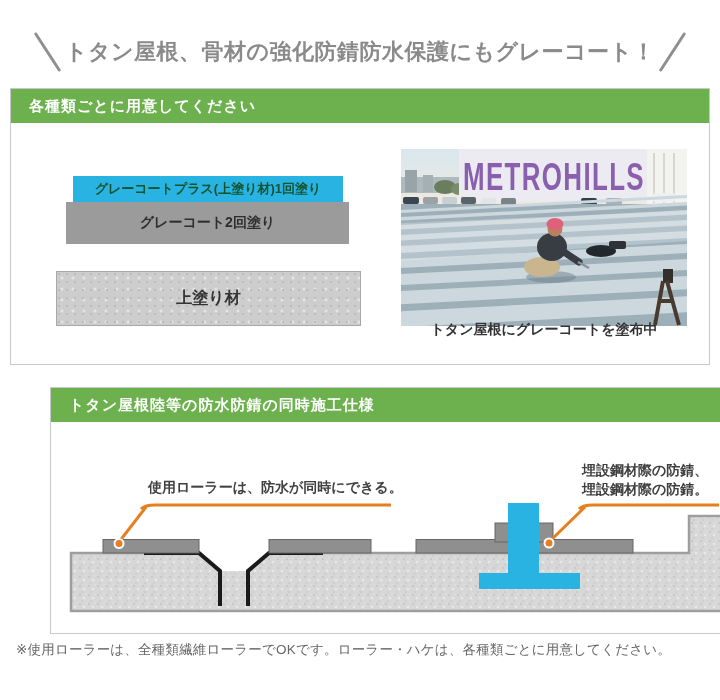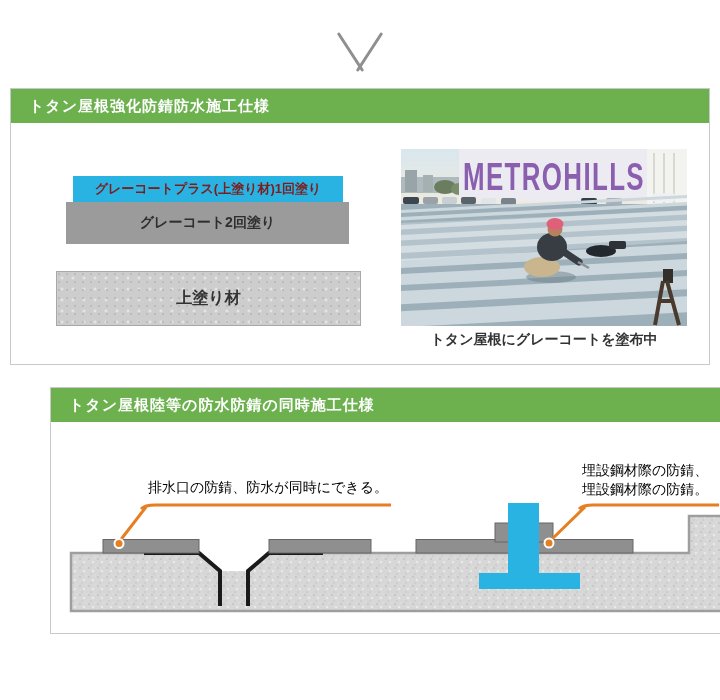--- a/index.html
+++ b/index.html
@@ -16,55 +16,56 @@
 
   
   .panel{position:absolute;left:10px;width:698px;background:#fff;border:1px solid #c9c9c9;}
   .panel1{top:88px;height:275px;}
   .panel2{top:387px;height:245px;margin-left:40px;}
   .panel-header{height:34px;line-height:34px;background:#6cb14e;color:#fff;
                 font-size:15px;font-weight:bold;padding-left:18px;letter-spacing:1px;}
 
   
   .layer{position:absolute;display:flex;align-items:center;justify-content:center;
-         text-align:center;font-weight:bold;color:#7f1d1d;}
+         text-align:center;font-weight:bold;color:#14532d;}
   .layer1{left:62px;top:87px;width:270px;height:26px;background:#29b3e3;font-size:13px;}
   .layer2{left:55px;top:113px;width:283px;height:42px;background:#9b9b9b;font-size:14px;color:#2e2e2e;text-align:center;}
   .layer3{left:50px;top:157px;width:292px;height:23px;background:#29b3e3;font-size:11.5px;}
   .layer4{left:45px;top:182px;width:303px;height:53px;font-size:16px;color:#333;
           background-color:#cdcdcd;border:1px solid #a8a8a8;
           background-image:radial-gradient(circle at 2px 2px,#bbbbbb 1px,transparent 1.6px),
                            radial-gradient(circle at 5px 6px,#e4e4e4 1.2px,transparent 1.8px);
           background-size:8px 8px,11px 11px;}
 
   .photo{position:absolute;left:390px;top:60px;width:286px;height:177px;}
-  .photo-caption{position:absolute;left:390px;top:242px;width:286px;text-align:center;
+  .photo-caption{position:absolute;left:390px;top:232px;width:286px;text-align:center;
                  font-size:14px;font-weight:bold;color:#333;}
 
   
   .xsec{position:absolute;left:0;top:34px;width:698px;height:211px;}
-  .callout{position:absolute;font-size:14px;color:#000000;font-weight:normal;white-space:nowrap;}
+  .callout{position:absolute;font-size:14px;color:#404040;font-weight:bold;white-space:nowrap;}
   .callout.left{left:97px;top:91px;}
   .callout.right{left:531px;top:73px;line-height:19px;}
 
   .footer-note{position:absolute;left:16px;top:641px;font-size:13.5px;color:#666;
                letter-spacing:.2px;}
 </style>
 </head>
 <body>
 
 <div class="stage">
 
   <div class="headline">
     <div class="hl-mark left"></div>
+    <div class="hl-text">トタン屋根、骨材の強化防錆防水保護にもグレーコート！</div>
     <div class="hl-mark right"></div>
   </div>
 
   <div class="panel panel1">
-    <div class="panel-header">トタン屋根強化防錆防水施工仕様</div>
+    <div class="panel-header">各種類ごとに用意してください</div>
 
     <div class="layer layer1">グレーコートプラス(上塗り材)1回塗り</div>
     <div class="layer layer2">グレーコート2回塗り</div>
     <div class="layer layer4">上塗り材</div>
 
     <svg class="photo" viewBox="0 0 286 177" preserveAspectRatio="none">
       <defs>
         <linearGradient id="sky" x1="0" y1="0" x2="0" y2="1">
           <stop offset="0" stop-color="#d9e7ee"></stop>
             <stop offset="1" stop-color="#efeadd"></stop>
@@ -134,21 +135,21 @@
         <rect x="262" y="120" width="10" height="14" fill="#33302c"></rect>
         <path d="M262,132 L254,176 M266,132 L278,176 M257,152 L272,152" stroke="#4a3a2e" stroke-width="4" fill="none"></path>
       </g>
     </svg>
     <div class="photo-caption">トタン屋根にグレーコートを塗布中</div>
   </div>
 
   <div class="panel panel2">
     <div class="panel-header">トタン屋根陸等の防水防錆の同時施工仕様</div>
 
-    <div class="callout left">排水口の防錆、防水が同時にできる。</div>
+    <div class="callout left">使用ローラーは、防水が同時にできる。</div>
     <div class="callout right">
       <div>埋設鋼材際の防錆、</div>
       <div>埋設鋼材際の防錆。</div>
     </div>
 
     <svg class="xsec" viewBox="0 0 698 211" preserveAspectRatio="none">
       <defs>
         <pattern id="speckle" width="9" height="9" patternUnits="userSpaceOnUse">
           <rect width="9" height="9" fill="#d7d7d7"></rect>
           <circle cx="2" cy="2" r="1.1" fill="#c5c5c5"></circle>
@@ -180,14 +181,15 @@
       <circle cx="68" cy="121.5" r="4.5" fill="#e67e22" stroke="#ffffff" stroke-width="2"></circle>
 
       <g stroke="#e67e22" stroke-width="3" fill="none">
         <path d="M528,87 Q532,83 542,83 H668"></path>
         <path d="M534,85 L498,120"></path>
       </g>
       <circle cx="498" cy="121" r="4.5" fill="#e67e22" stroke="#ffffff" stroke-width="2"></circle>
     </svg>
   </div>
 
+  <div class="footer-note">※使用ローラーは、全種類繊維ローラーでOKです。ローラー・ハケは、各種類ごとに用意してください。</div>
 
 </div>
 
 </body></html>

